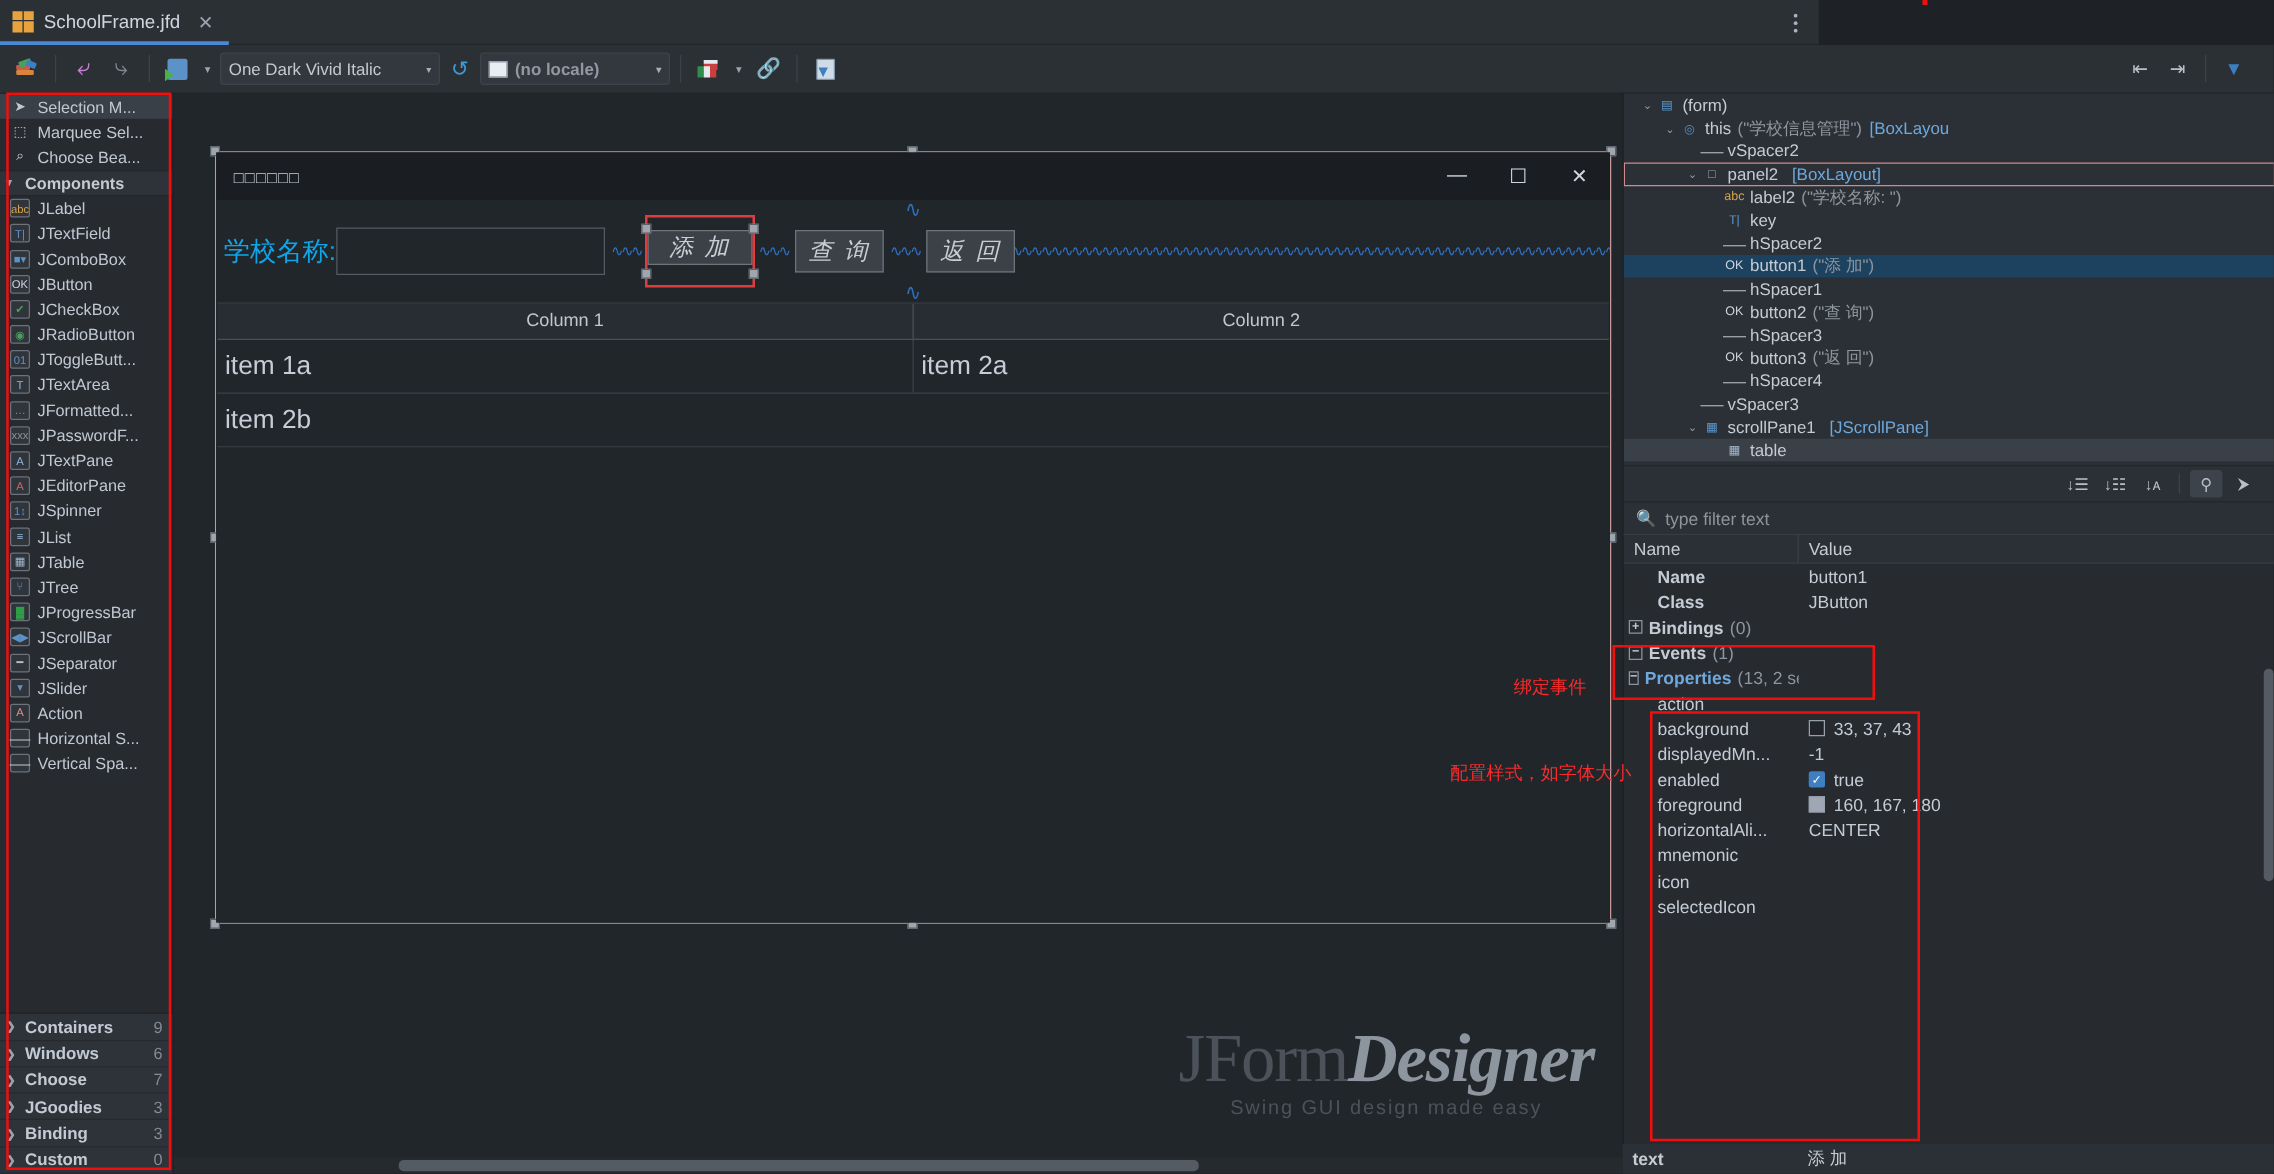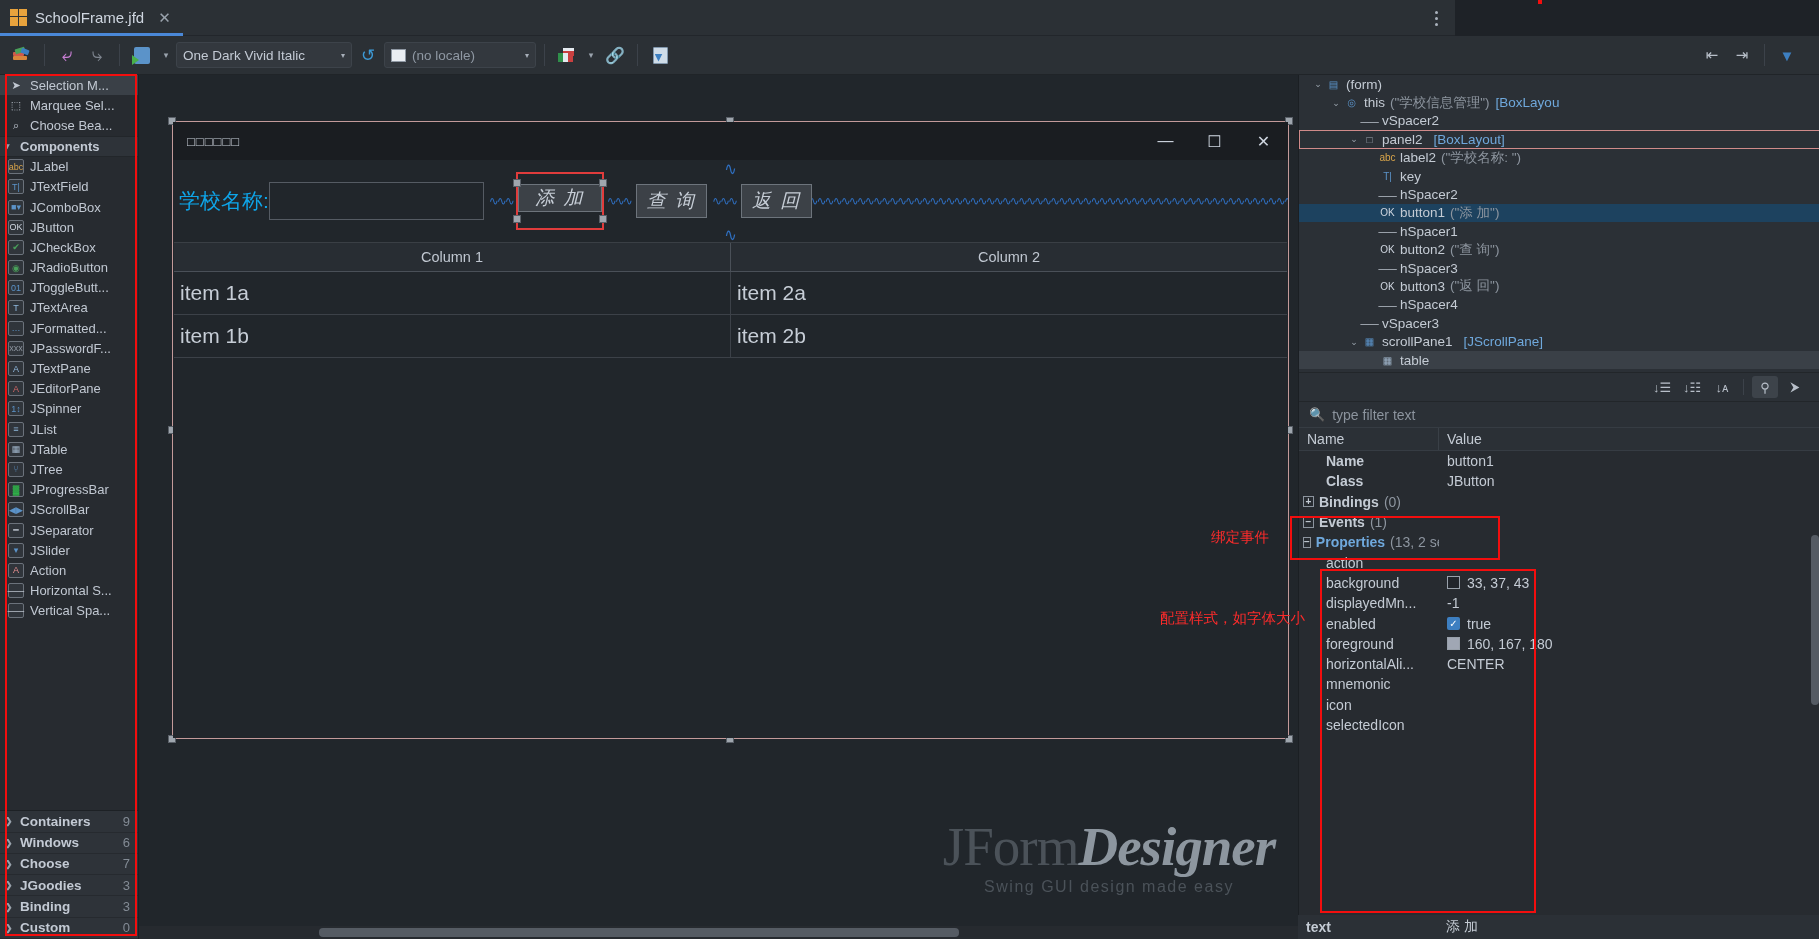--- a/index.html
+++ b/index.html
@@ -52,21 +52,21 @@
   }
   .tb-sep { width: 1px; height: 22px; background: #3c424a; margin: 0 6px; }
   .tb-arrow { width: 16px; height: 26px; display:flex; align-items:center; justify-content:center; color:#9aa3ad; font-size:9px;}
   .combo {
     height: 26px; min-width: 176px; background: #33383e; border: 1px solid #3d434a;
     border-radius: 3px; display: flex; align-items: center; padding: 0 6px;
     font-size: 13.5px; color: #c3cad4; gap: 6px;
   }
   .combo .cval { flex: 1; white-space: nowrap; overflow: hidden; }
   .combo .carr { font-size: 8px; color: #a7aeb8; }
-  .locale-combo { min-width: 152px; color: #8f98a3; }
+  .locale-combo { min-width: 152px; color: #8f98a3; font-weight: bold; }
   .tb-right { margin-left: auto; display: flex; align-items: center; gap: 2px; padding-right: 10px; }
 
   
   .ic-palette { width:18px;height:14px;position:relative;}
   .ic-palette i{position:absolute;display:block;border-radius:1px;}
   .ic-undo { color: #c87fd4; font-size: 19px; }
   .ic-redo { color: #7e858f; font-size: 19px; }
   .ic-doc { width:16px;height:17px;background:#5b93c9;border-radius:2px;position:relative;}
   .ic-doc::after{content:"";position:absolute;left:-2px;bottom:-1px;border-left:7px solid #49b04a;border-top:5px solid transparent;border-bottom:5px solid transparent;}
   .ic-refresh{color:#3d9ad6;font-size:17px;}
@@ -478,21 +478,20 @@
           <div class="tbl-area">
             <div class="tbl-head">
               <div>Column 1</div>
               <div>Column 2</div>
             </div>
             <div class="tbl-row">
               <div>item 1a</div>
               <div>item 2a</div>
             </div>
             <div class="tbl-row">
-              <div>item 1b</div>
               <div>item 2b</div>
             </div>
             <div class="tbl-fill"></div>
           </div>
         </div>
       </div>
     </div>
 
     <div class="wm">
       <div class="wm1"><span>JForm</span><b>Designer</b></div>
@@ -793,18 +792,18 @@
         </div>
       </div>
   </div>
 
   <div class="bottom-strip">
     <span class="pn">text</span>
     <span class="pv">添 加</span>
   </div>
 
   <div class="redbox" style="left:1290px;top:516px;width:210px;height:44px;"></div>
-  <div class="redtext" style="left:1211px;top:528px;text-align:center;">绑定事件</div>
+  <div class="redtext" style="left:1211px;top:540px;text-align:center;">绑定事件</div>
   <div class="redbox" style="left:1538px;top:0px;width:0;height:0;"></div>
   <div class="redbox" style="left: 1320px; top: 568.781px; width: 216px; height: 344.219px;"></div>
   <div class="redtext" style="left:1160px;top:609px;">配置样式，如字体大小</div>
 
 </div>
 
 </body></html>

